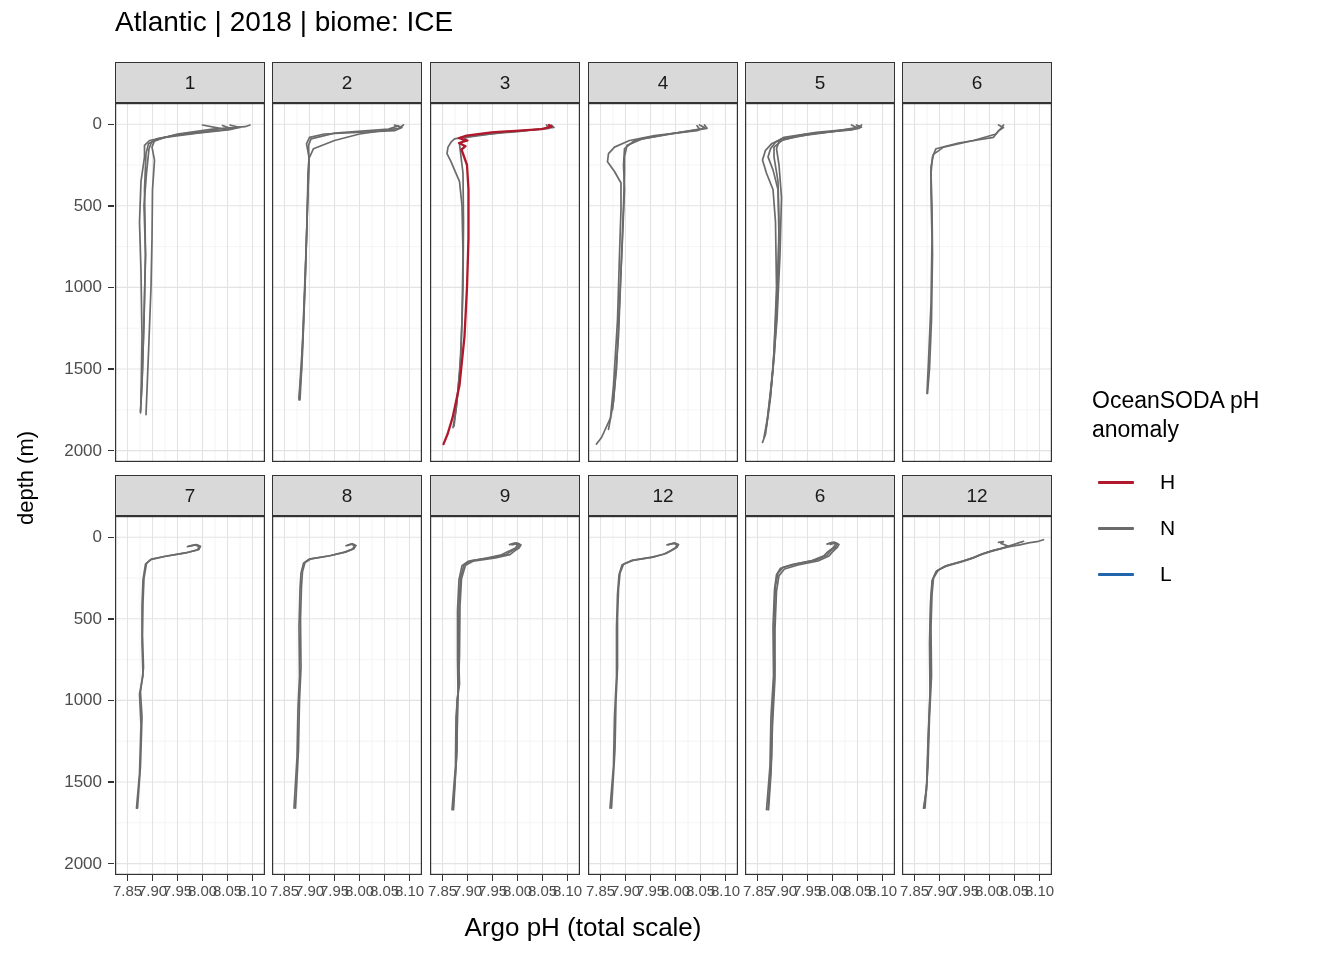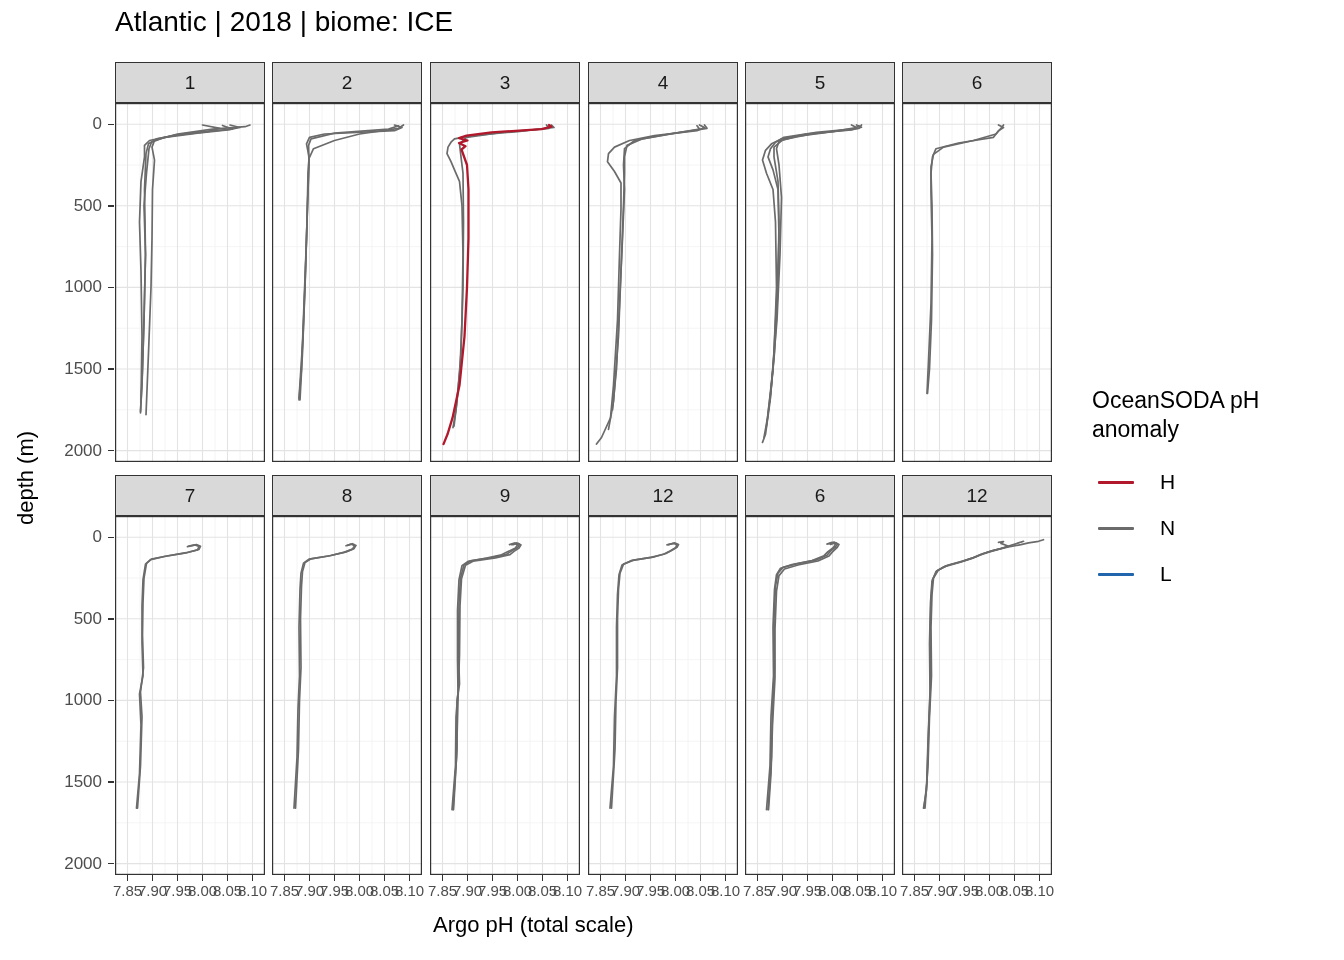--- a/index.html
+++ b/index.html
@@ -5,21 +5,21 @@
   html,body{margin:0;padding:0;background:#ffffff;}
   #figure{
     position:relative;width:1344px;height:960px;background:#ffffff;overflow:hidden;
     font-family:"Liberation Sans","DejaVu Sans",sans-serif;
   }
   #title{position:absolute;left:115px;top:6px;font-size:28px;color:#000;white-space:nowrap;}
   #ylab{
     position:absolute;left:-36px;top:465px;width:124px;height:26px;
     transform:rotate(-90deg);text-align:center;font-size:22px;color:#000;white-space:nowrap;
   }
-  #xlab{position:absolute;left:433px;top:912px;width:300px;font-size:22px;color:#000;white-space:nowrap;}
+  #xlab{position:absolute;left:433px;top:912px;width:300px;text-align:center;font-size:26px;color:#000;white-space:nowrap;}
   #legend{position:absolute;left:1092px;top:386px;width:245px;}
   #legend-title{font-size:23px;line-height:29px;color:#000;width:230px;}
   .legend-entry{position:absolute;left:6px;height:26px;display:flex;align-items:center;}
   .legend-key{width:36px;height:4px;margin-right:26px;position:relative;}
   .legend-key span{position:absolute;left:0;top:1px;width:36px;height:2.6px;border-radius:1px;}
   .legend-label{font-size:21px;color:#000;}
   .facet-strip{
     position:absolute;box-sizing:border-box;background:#D9D9D9;border:1.2px solid #333333;
     display:flex;align-items:center;justify-content:center;font-size:19px;color:#1a1a1a;
   }

